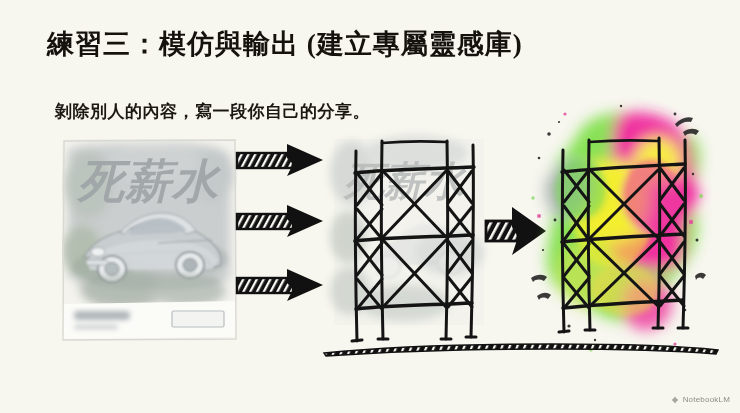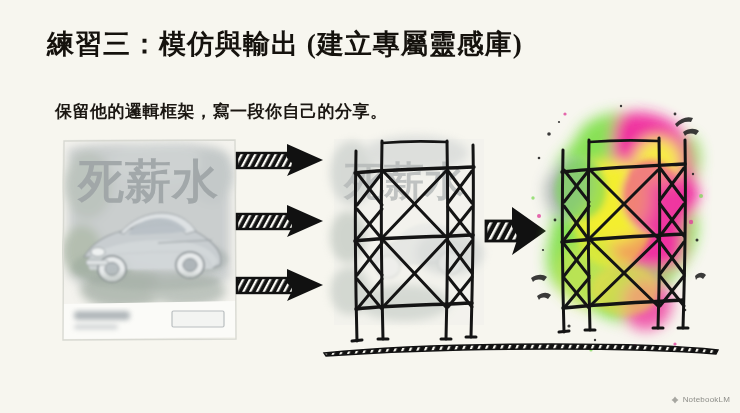--- a/index.html
+++ b/index.html
@@ -37,21 +37,21 @@
   
   .wm{
     position:absolute;right:10px;bottom:6px;
     display:flex;align-items:center;gap:4px;
     font-family:"Liberation Sans", sans-serif;
     font-size:8px;color:#8d8d88;letter-spacing:.2px;
   }
   .wm-ic{width:8px;height:8px;opacity:.75;}
 
   
-  .panel{position:absolute;}
+  .panel{position:absolute;font-style:italic;}
 
   
   #panelLeft{left:62px;top:139px;width:175px;height:222px;}
   #panelMid{left:330px;top:133px;width:160px;height:225px;}
   #panelRight{left:525px;top:100px;width:185px;height:255px;}
 
   
   #arrowsA{position:absolute;left:237px;top:148px;width:95px;height:165px;}
   #arrowB{position:absolute;left:484px;top:203px;width:66px;height:58px;}
 
@@ -60,21 +60,21 @@
 
   svg{display:block;overflow:visible;}
   .nosel{user-select:none;}
 </style>
 </head>
 <body>
 
 <div id="stage">
 
   <div class="title nosel">練習三：模仿與輸出 (建立專屬靈感庫)</div>
-  <div class="sub sub2 nosel">保留他的邏輯框架，寫一段你自己的分享。</div>
+  <div class="sub sub2 nosel">剝除別人的內容，寫一段你自己的分享。</div>
 
   <div class="panel" id="panelLeft">
     <svg width="175" height="222" viewBox="0 0 175 222">
       <defs>
         <filter id="blurA" x="-20%" y="-20%" width="150%" height="150%">
           <feGaussianBlur stdDeviation="5"></feGaussianBlur>
         </filter>
         <filter id="blurB" x="-20%" y="-20%" width="150%" height="150%">
           <feGaussianBlur stdDeviation="2.4"></feGaussianBlur>
         </filter>

